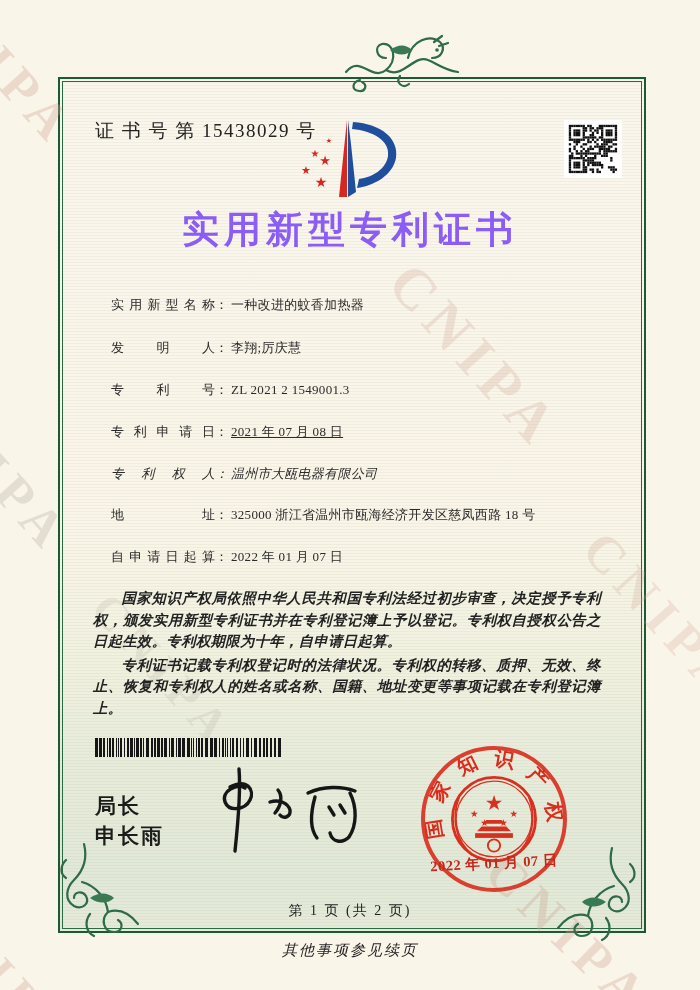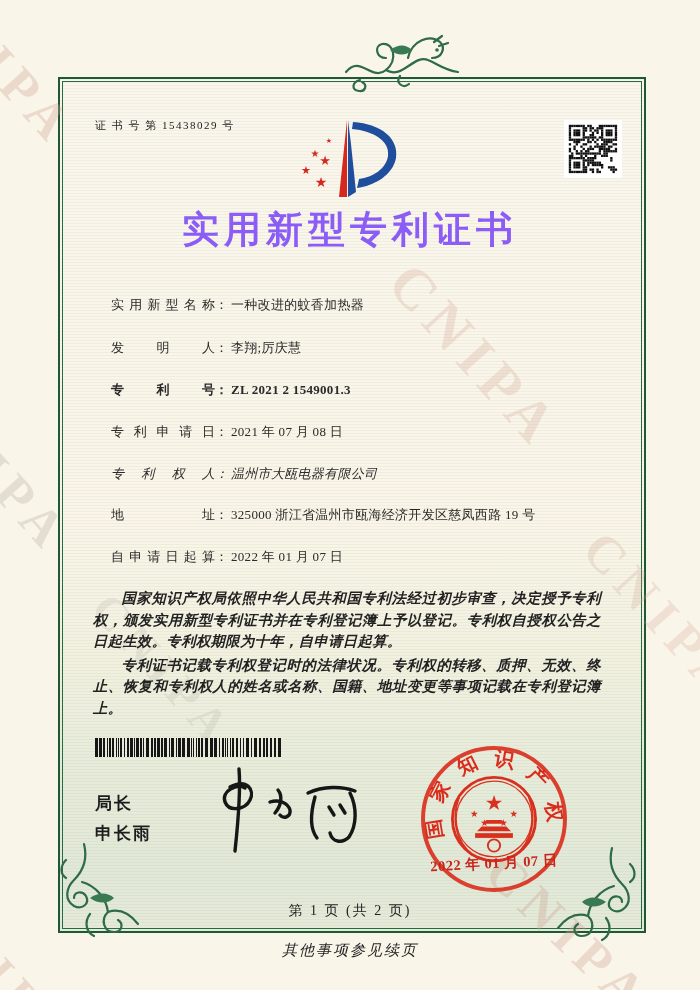--- a/index.html
+++ b/index.html
@@ -23,21 +23,21 @@
     border:2px solid #1c5a36;
     background:
       repeating-linear-gradient(180deg, rgba(130,155,125,.09) 0 1px, rgba(0,0,0,0) 1px 3px),
       linear-gradient(180deg,#fbf6ec 0%,#faf5e8 52%,#f2f1e0 68%,#e7ebda 82%,#e2e8d7 93%,#e5ead9 100%);
   }
   .frame-inner{position:absolute;inset:2px;border:1px solid #2a6a42;}
   .deco{position:absolute;z-index:2;pointer-events:none;}
   .deco path{fill:none;stroke:#2e6b46;stroke-width:2.2;stroke-linecap:round;}
   .deco .leaf{fill:#3a7a52;stroke:none;}
   
-  .cert-no{position:absolute;left:95px;top:118px;z-index:3;font-size:11px;letter-spacing:1.5px;color:#222;}
+  .cert-no{position:absolute;left:95px;top:118px;z-index:3;font-size:19px;letter-spacing:1.5px;color:#222;}
   .logo{position:absolute;left:298px;top:106px;z-index:3;}
   .qr{position:absolute;left:564px;top:120px;z-index:3;background:#fff;padding:3px;line-height:0;}
   .title{
     position:absolute;left:0;right:0;top:205px;z-index:3;text-align:center;
     font-size:37px;font-weight:bold;letter-spacing:5px;color:#8b5cf6;
   }
   
   .frow{position:absolute;left:111px;width:520px;z-index:3;font-size:13px;color:#2a2a2a;white-space:nowrap;}
   .flabel{display:inline-block;width:104px;text-align:justify;text-align-last:justify;}
   .fcolon{display:inline-block;width:16px;}
@@ -47,21 +47,21 @@
   
   .paras{position:absolute;left:93px;top:588px;width:508px;z-index:3;font-weight:bold;}
   .paras p{
     margin:0 0 2px 0;text-indent:2em;font-size:14.3px;line-height:21.5px;
     letter-spacing:.4px;text-align:justify;font-style:italic;color:#222;
   }
   
   .barcode{position:absolute;left:95px;top:738px;z-index:3;line-height:0;}
   .sig-title,.sig-name{
     position:absolute;left:95px;z-index:3;font-family:"Liberation Sans","DejaVu Sans",sans-serif;
-    font-size:17px;font-weight:bold;color:#1c1c1c;letter-spacing:2px;
+    font-size:21px;font-weight:bold;color:#1c1c1c;letter-spacing:2px;
   }
   .sig-title{top:792px;}
   .sig-name{top:822px;}
   .sig-script{position:absolute;left:192px;top:763px;z-index:3;}
   .seal{
     position:absolute;left:421px;top:746px;width:146px;height:146px;z-index:4;
     border:4px solid rgba(217,44,28,.9);border-radius:50%;box-sizing:border-box;
   }
   .seal-date{
     position:absolute;left:0;right:0;top:104px;text-align:center;
@@ -372,31 +372,31 @@
     </svg></div>
 
 <div class="title">实用新型专利证书</div>
 
 <div class="frow" style="top:296px;">
   <span class="flabel">实用新型名称</span><span class="fcolon">：</span><span class="fvalue">一种改进的蚊香加热器</span>
 </div>
 <div class="frow" style="top:339px;">
   <span class="flabel">发明人</span><span class="fcolon">：</span><span class="fvalue">李翔;厉庆慧</span>
 </div>
-<div class="frow" style="top:381px;font-weight:bold;">
+<div class="frow" style="top:381px;">
   <span class="flabel">专利号</span><span class="fcolon">：</span><span class="fvalue">ZL 2021 2 1549001.3</span>
 </div>
-<div class="frow" style="top:423px;">
+<div class="frow" style="top:423px;text-decoration:underline;">
   <span class="flabel">专利申请日</span><span class="fcolon">：</span><span class="fvalue">2021 年 07 月 08 日</span>
 </div>
 <div class="frow" style="top:465px;font-style:italic;">
   <span class="flabel">专利权人</span><span class="fcolon">：</span><span class="fvalue">温州市大瓯电器有限公司</span>
 </div>
 <div class="frow" style="top:506px;">
-  <span class="flabel">地址</span><span class="fcolon">：</span><span class="fvalue">325000 浙江省温州市瓯海经济开发区慈凤西路 19 号</span>
+  <span class="flabel">地址</span><span class="fcolon">：</span><span class="fvalue">325000 浙江省温州市瓯海经济开发区慈凤西路 18 号</span>
 </div>
 <div class="frow" style="top:548px;">
   <span class="flabel">自申请日起算</span><span class="fcolon">：</span><span class="fvalue">2022 年 01 月 07 日</span>
 </div>
 
 <div class="paras">
   <p>国家知识产权局依照中华人民共和国专利法经过初步审查，决定授予专利权，颁发实用新型专利证书并在专利登记簿上予以登记。专利权自授权公告之日起生效。专利权期限为十年，自申请日起算。</p>
   <p>专利证书记载专利权登记时的法律状况。专利权的转移、质押、无效、终止、恢复和专利权人的姓名或名称、国籍、地址变更等事项记载在专利登记簿上。</p>
 </div>
 

